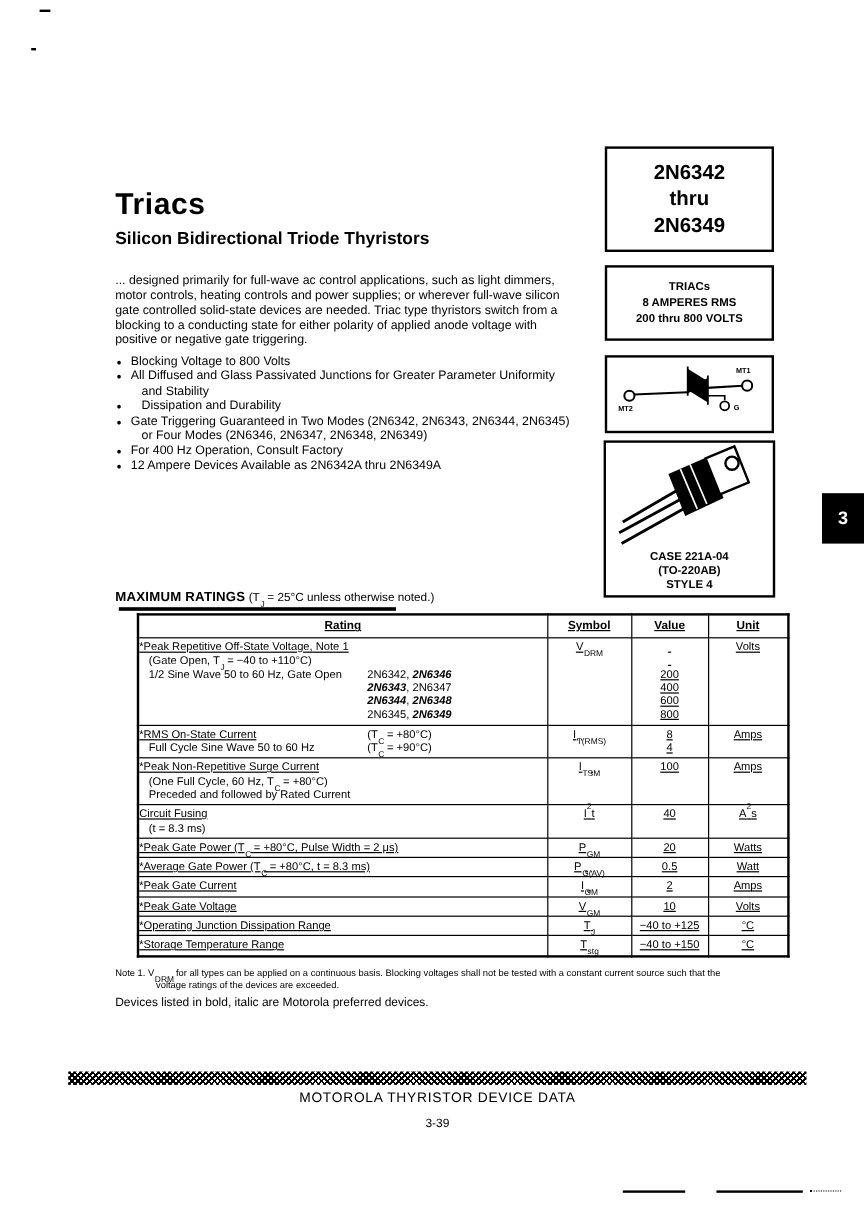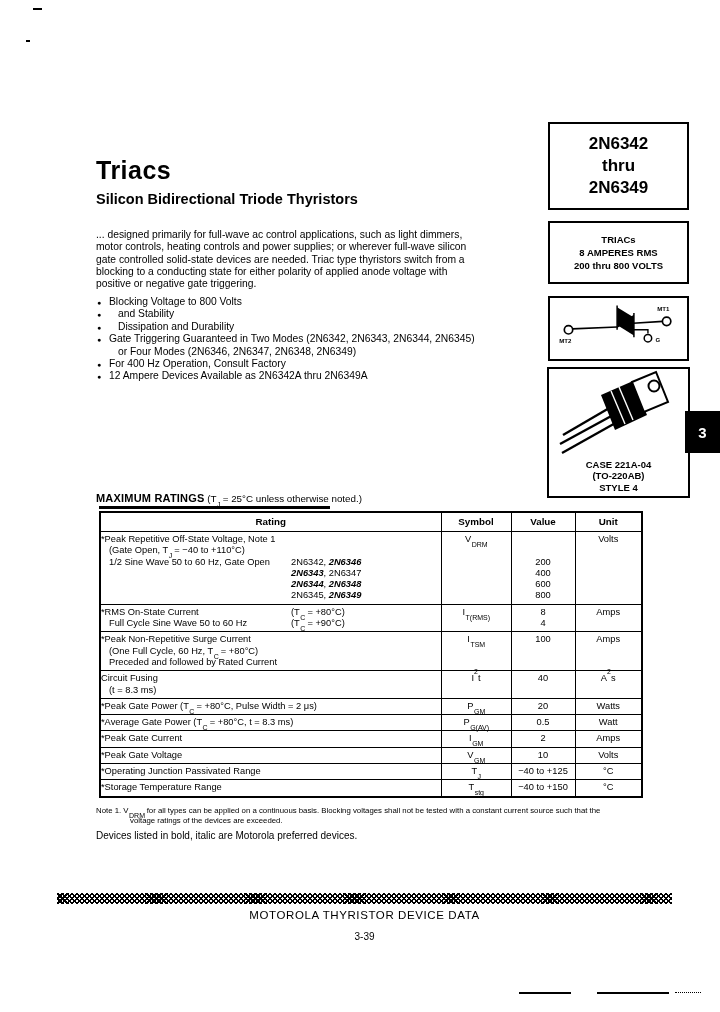--- a/index.html
+++ b/index.html
@@ -10,35 +10,35 @@
   
   #title{left:96px;top:156px;font-size:25px;font-weight:bold;letter-spacing:.5px;}
   #subtitle{left:96px;top:191px;font-size:14.5px;font-weight:bold;}
   #intro{left:96px;top:229px;width:412px;font-size:10.3px;line-height:12.3px;white-space:pre-line;}
   #features{left:96px;top:296px;width:418px;font-size:10.3px;line-height:12.4px;}
   .feature{position:relative;padding-left:13px;}
   .bullet{position:absolute;left:1px;top:-1px;font-size:9px;}
   .fcont{padding-left:9px;}
   
   .rbox{position:absolute;left:504px;width:137px;border:2px solid #000;background:#fff;
-        display:flex;flex-direction:column;align-items:center;justify-content:center;text-align:center;margin-left:44px;}
+        display:flex;flex-direction:column;align-items:center;justify-content:center;text-align:center;}
   #part-box{top:122px;height:84px;font-size:17px;font-weight:bold;line-height:22px;}
   #spec-box{top:221px;height:59px;font-size:9.5px;font-weight:bold;line-height:13px;}
   #symbol-box{top:296px;height:61px;display:block;}
   #case-box{left:503px;top:367px;width:139px;height:127px;display:block;}
   #case-text{position:absolute;left:0;bottom:3px;width:100%;text-align:center;
              font-size:9.5px;font-weight:bold;line-height:11.5px;}
   #section-tab{left:685px;top:411px;width:35px;height:42px;background:#000;color:#fff;
                font-size:15px;font-weight:bold;display:flex;align-items:center;justify-content:center;}
   
   #max-heading{left:96px;top:492px;font-size:9.8px;}
   #max-heading b{font-size:11px;letter-spacing:.2px;}
   #heading-bar{left:99px;top:506px;width:231px;height:3px;background:#000;}
-  #ratings-table{position:absolute;left:99px;top:511px;width:542px;border-collapse:collapse;
-                 table-layout:fixed;font-size:9.3px;line-height:11.3px;}
+  #ratings-table{position:absolute;left:114px;top:511px;width:542px;border-collapse:collapse;
+                 table-layout:fixed;font-size:9.3px;line-height:11.3px;text-decoration:underline;}
   #ratings-table th,#ratings-table td{border:1px solid #000;}
   #ratings-table{border:2px solid #000;}
   #ratings-table th{font-size:9.8px;font-weight:bold;height:18px;text-align:center;padding:0;}
   #ratings-table td{vertical-align:top;padding:2px 0 2px 0;}
   td.rating-cell{padding-left:5px;padding-right:2px;}
   td.sym-cell,td.val-cell,td.unit-cell{text-align:center;}
   .rt-line{position:relative;min-height:11.3px;}
   .rt-right{position:absolute;left:190px;top:0;white-space:nowrap;}
   .ind{padding-left:8px;display:inline-block;}
   .val-line{height:11.3px;}
@@ -79,20 +79,21 @@
 gate controlled solid-state devices are needed. Triac type thyristors switch from a
 blocking to a conducting state for either polarity of applied anode voltage with
 positive or negative gate triggering.</div>
   <div class="abs" id="features">
       <div class="feature">
         <span class="bullet" style="font-size: 7px; top: 1px;">●</span>
         <div class="fline">Blocking Voltage to 800 Volts</div>
       </div>
       <div class="feature">
         <span class="bullet" style="font-size: 7px; top: 1px;">●</span>
+        <div class="fline">All Diffused and Glass Passivated Junctions for Greater Parameter Uniformity</div>
         <div class="fline fcont">and Stability</div>
       </div>
       <div class="feature">
         <span class="bullet" style="font-size: 7px; top: 1px;">●</span>
         <div class="fline fcont">Dissipation and Durability</div>
       </div>
       <div class="feature">
         <span class="bullet" style="font-size: 7px; top: 1px;">●</span>
         <div class="fline">Gate Triggering Guaranteed in Two Modes (2N6342, 2N6343, 2N6344, 2N6345)</div>
         <div class="fline fcont">or Four Modes (2N6346, 2N6347, 2N6348, 2N6349)</div>
@@ -274,21 +275,21 @@
             <div class="rt-line"><span>*Peak Gate Voltage</span></div>
           </td>
           <td class="sym-cell">V<sub>GM</sub></td>
           <td class="val-cell">
             <div class="val-line">10</div>
           </td>
           <td class="unit-cell">Volts</td>
         </tr>
         <tr>
           <td class="rating-cell">
-            <div class="rt-line"><span>*Operating Junction Passivated Range</span></div>
+            <div class="rt-line"><span>*Operating Junction Dissipation Range</span></div>
           </td>
           <td class="sym-cell">T<sub>J</sub></td>
           <td class="val-cell">
             <div class="val-line">−40 to +125</div>
           </td>
           <td class="unit-cell">°C</td>
         </tr>
         <tr>
           <td class="rating-cell">
             <div class="rt-line"><span>*Storage Temperature Range</span></div>

